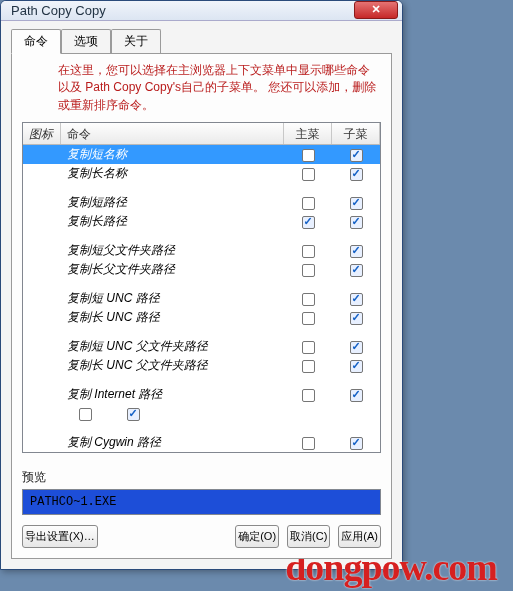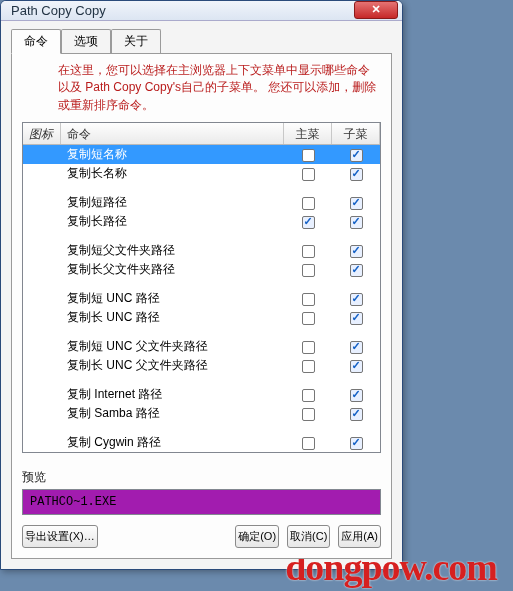--- a/index.html
+++ b/index.html
@@ -21,30 +21,30 @@
   .col-icon { width: 38px; font-style: italic; }
   .col-cmd  { flex: 1; }
   .col-main { width: 48px; text-align: center; }
   .col-sub  { width: 48px; text-align: center; }
   .rows { flex: 1; overflow-y: auto; background: #fff; }
   .row { display: flex; align-items: center; height: 19px; }
   .row.sel { background: #3399ff; color: #fff; }
   .row.sep { height: 10px; }
   .row > div { padding: 0 6px; }
   .row .c-icon { width: 38px; }
-  .row .c-cmd  { flex: 1; }
+  .row .c-cmd  { flex: 1; font-style: italic; }
   .row .c-chk  { width: 48px; text-align: center; }
   .chk { display: inline-block; width: 13px; height: 13px; border: 1px solid #767676; background: #fff; border-radius: 2px; vertical-align: middle; position: relative; }
   .chk.on { background: #e8f0ff; }
   .chk.on::after { content: "✓"; position: absolute; left: 1px; top: -2px; color: #1662c6; font-size: 11px; font-weight: bold; }
   .side { width: 78px; display: flex; flex-direction: column; gap: 5px; }
   .sgap { height: 10px; }
   .btn { border: 1px solid #8a8a8a; background: linear-gradient(#fdfdfd,#e7e7e7); border-radius: 3px; padding: 3px 2px; text-align: center; cursor: pointer; white-space: nowrap; font-size: 11px; }
   .preview-label { margin-top: 16px; margin-bottom: 3px; color: #222; }
-  .preview-box { border: 1px solid #828790; background: #a21caf; padding: 5px 7px; font-family: "Courier New", monospace; height: 26px; }
+  .preview-box { border: 1px solid #828790; background: #1d4ed8; padding: 5px 7px; font-family: "Courier New", monospace; height: 26px; }
   .foot { display: flex; gap: 8px; margin-top: 10px; align-items: center; }
   .foot .spacer { flex: 1; }
   .watermark { position: absolute; right: 16px; bottom: 2px; font-family: Georgia, "Times New Roman", serif; font-size: 38px; font-weight: bold; color: #d62020; letter-spacing: -1px; pointer-events: none; text-shadow: 0 0 2px #fff; }
   .rows::-webkit-scrollbar { width: 17px; }
   .rows::-webkit-scrollbar-track { background: #efefef; border-left: 1px solid #ccc; }
   .rows::-webkit-scrollbar-thumb { background: #c7c7c7; border: 1px solid #9a9a9a; border-radius: 2px; }
 </style>
 </head>
 <body>
 
@@ -139,21 +139,20 @@
               </div>
               <div class="row sep"></div>
               <div class="row">
                 <div class="c-icon"></div>
                 <div class="c-cmd">复制 Internet 路径</div>
                 <div class="c-chk"><span class="chk"></span></div>
                 <div class="c-chk"><span class="chk on"></span></div>
               </div>
               <div class="row">
                 <div class="c-icon"></div>
-                <div class="c-cmd">复制 Samba 路径</div>
                 <div class="c-chk"><span class="chk"></span></div>
                 <div class="c-chk"><span class="chk on"></span></div>
               </div>
               <div class="row sep"></div>
               <div class="row">
                 <div class="c-icon"></div>
                 <div class="c-cmd">复制 Cygwin 路径</div>
                 <div class="c-chk"><span class="chk"></span></div>
                 <div class="c-chk"><span class="chk on"></span></div>
               </div>

